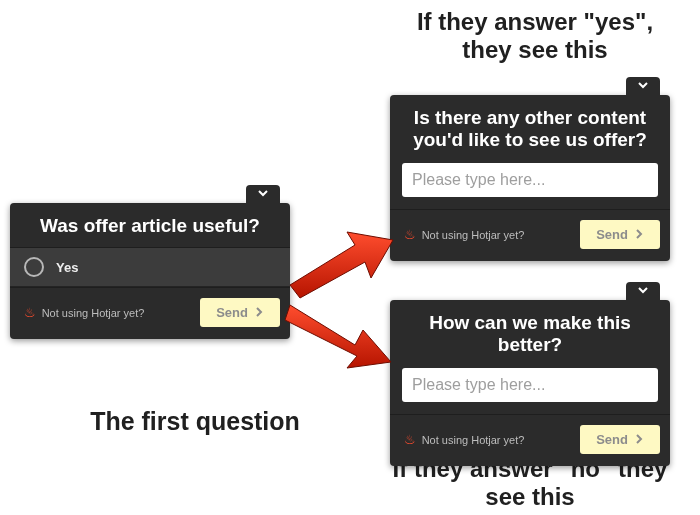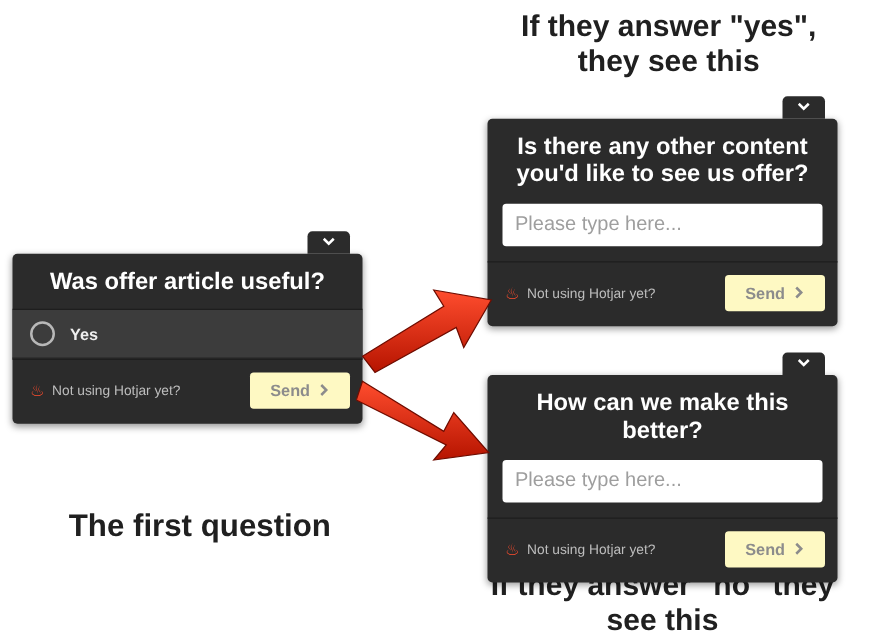--- a/index.html
+++ b/index.html
@@ -1,18 +1,18 @@
 <!DOCTYPE html>
 <html><head>
 <meta charset="utf-8">
 <style>
   html,body{margin:0;padding:0;width:700px;height:515px;font-family:Arial,Helvetica,sans-serif;background:#fff;position:relative;overflow:hidden}
   .caption{position:absolute;font-weight:700;color:#202020;line-height:1.15}
   .caption.top{left:390px;top:8px;width:290px;text-align:center;font-size:24px}
-  .caption.left{left:55px;top:407px;width:280px;font-size:25px}
+  .caption.left{left:55px;top:407px;width:280px;text-align:center;font-size:25px}
   .caption.bottom{left:380px;top:455px;width:300px;text-align:center;font-size:24px}
 
   .poll{position:absolute;width:280px;background:#2b2b2b;color:#fff;border-radius:4px;box-shadow:0 2px 6px rgba(0,0,0,.4);font-size:13px}
   .poll .tab{position:absolute;right:10px;top:-18px;width:34px;height:18px;background:#2b2b2b;border-radius:4px 4px 0 0;display:flex;align-items:center;justify-content:center}
   .poll .tab svg{width:12px;height:12px}
   .poll .title{padding:12px 16px 10px;text-align:center;font-weight:700;font-size:19px;color:#fff}
   .poll .options{border-top:1px solid #1e1e1e}
   .poll .option{display:flex;align-items:center;gap:12px;padding:9px 14px;background:#3c3c3c;border-bottom:1px solid #242424;color:#eee;font-weight:700;cursor:pointer}
   .poll .radio{width:20px;height:20px;border:2px solid #b8b8b8;border-radius:50%;box-sizing:border-box;flex:0 0 auto}
   .poll .textinput{margin:2px 12px 12px}

